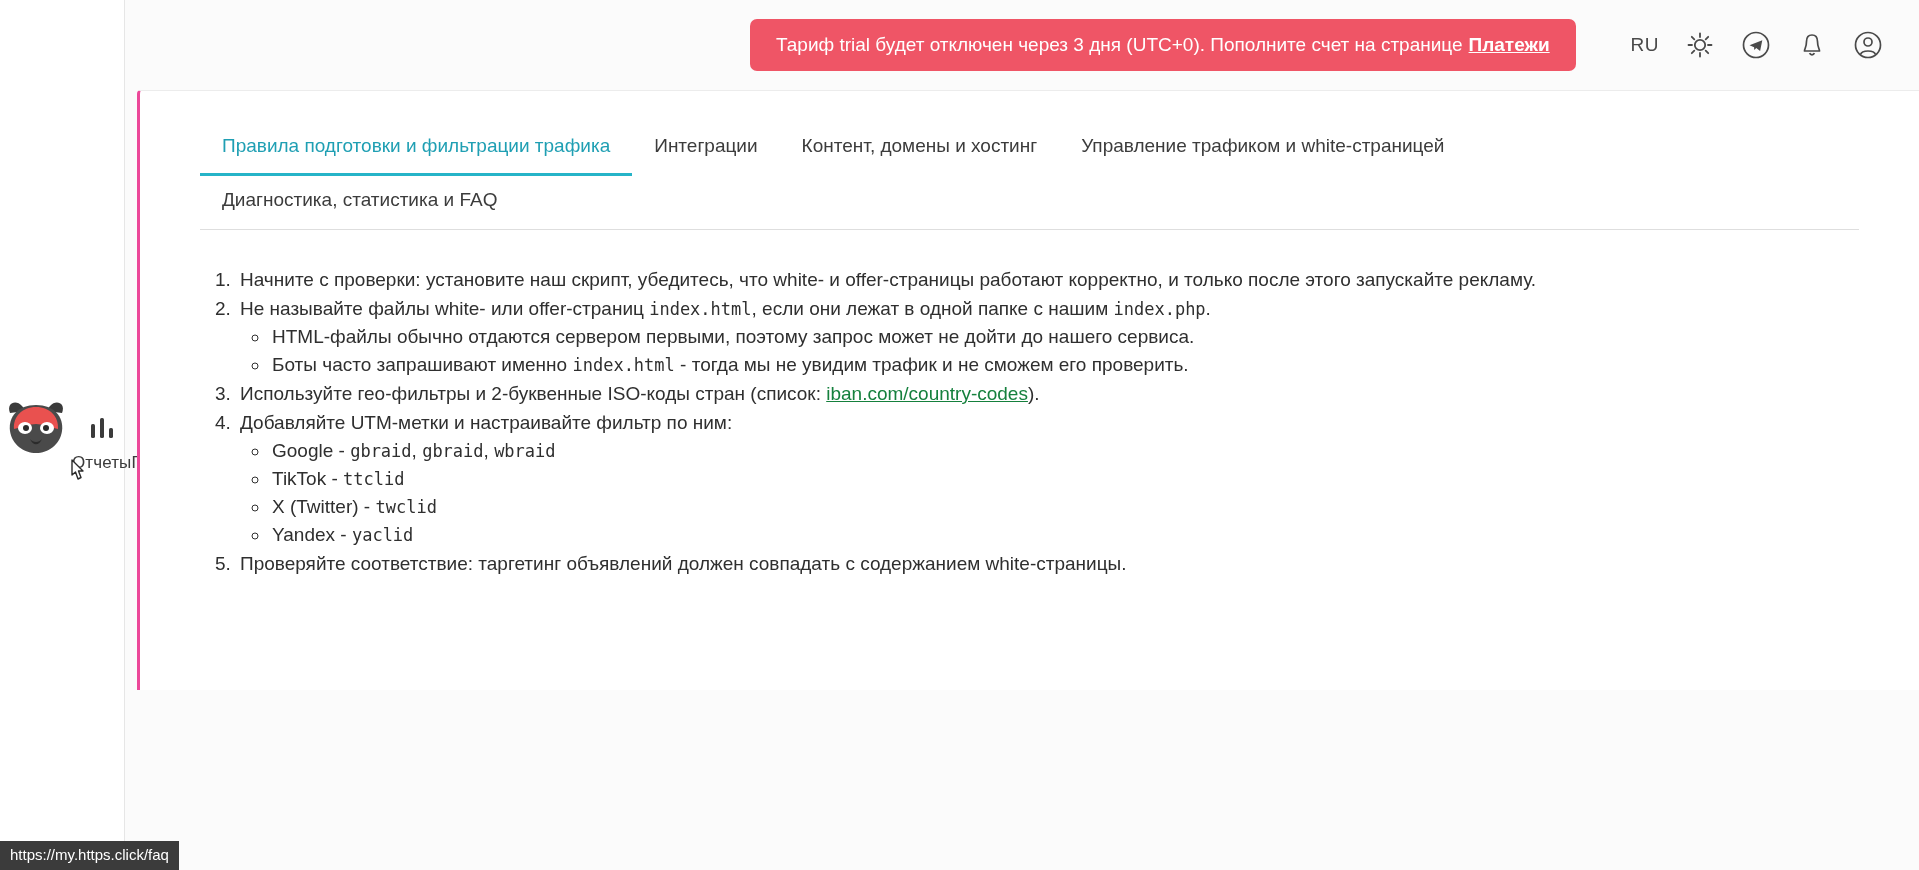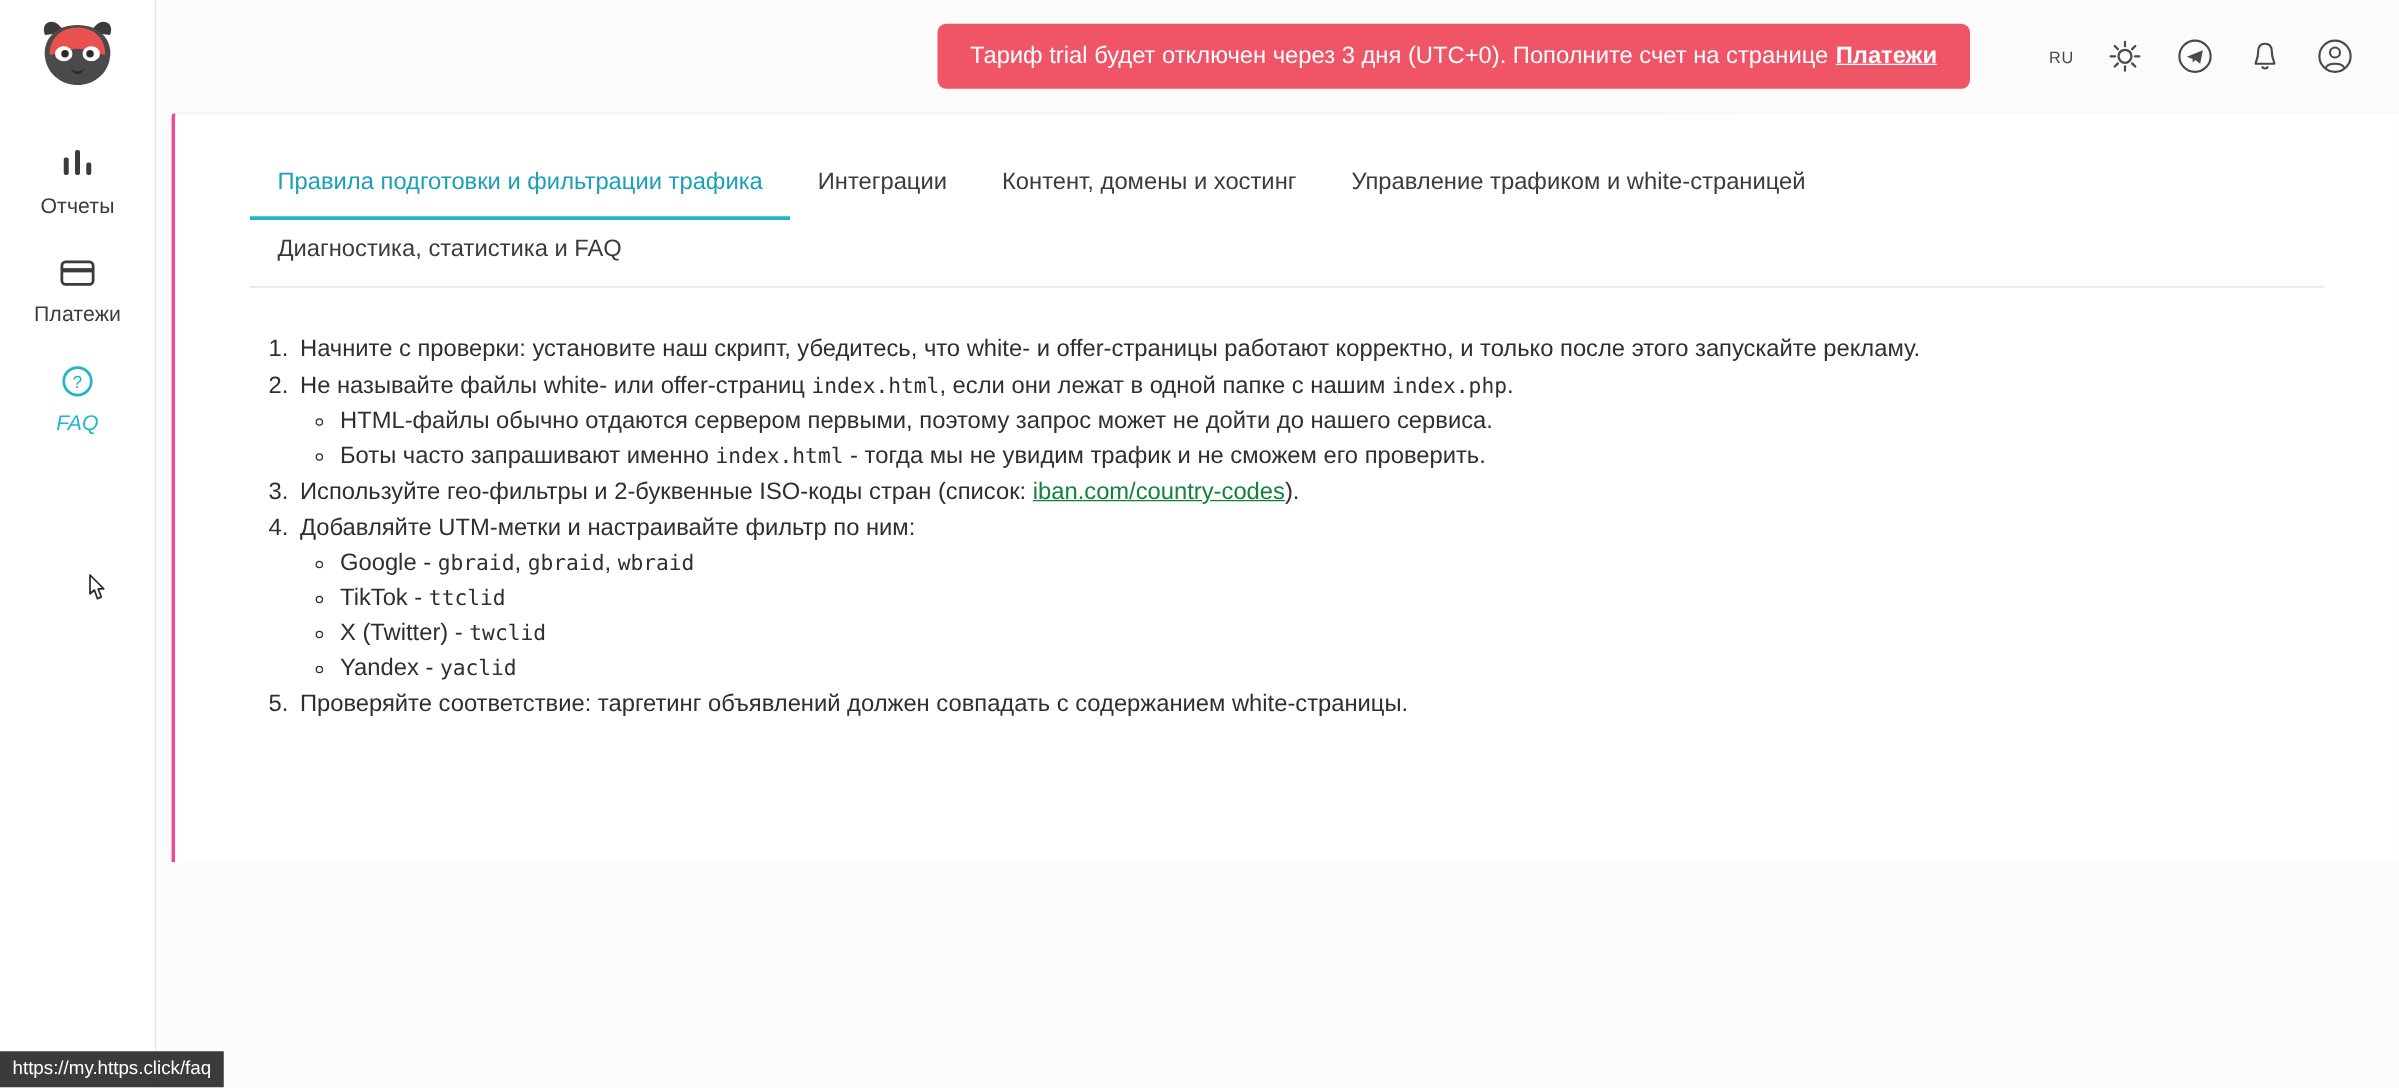--- a/index.html
+++ b/index.html
@@ -18,21 +18,21 @@
   }
 
   
   .sidebar {
     width: 125px;
     min-width: 125px;
     height: 870px;
     background: #ffffff;
     border-right: 1px solid #e6e6e6;
     display: flex;
-    flex-direction: column;
+    flex-direction: row;
     align-items: center;
     padding-top: 12px;
   }
   .logo {
     width: 72px; height: 62px;
     margin-bottom: 26px;
     display: flex; align-items: center; justify-content: center;
   }
   .nav-item {
     width: 100%;
@@ -90,21 +90,21 @@
     align-items: baseline;
     gap: 6px;
   }
   .alert .alert-link {
     color: #ffffff;
     font-weight: bold;
     text-decoration: underline;
     cursor: pointer;
   }
   .lang {
-    font-size: 13px;
+    font-size: 19px;
     color: #4a4a4a;
     cursor: pointer;
     letter-spacing: 0.5px;
   }
   .topbar-icon {
     width: 30px; height: 30px;
     display: block;
     cursor: pointer;
   }
 

